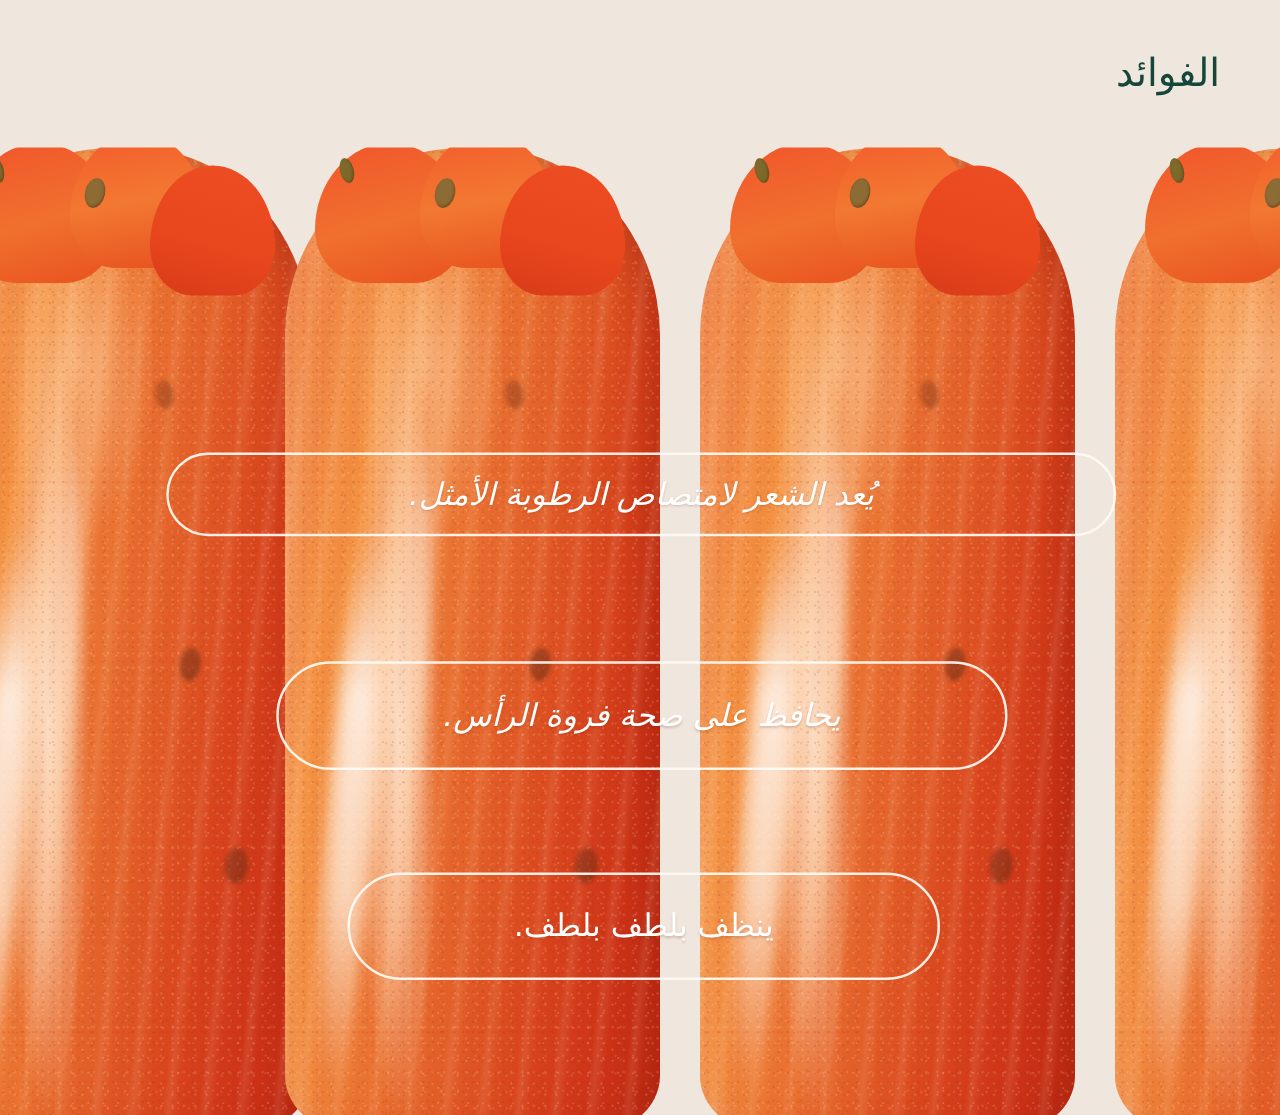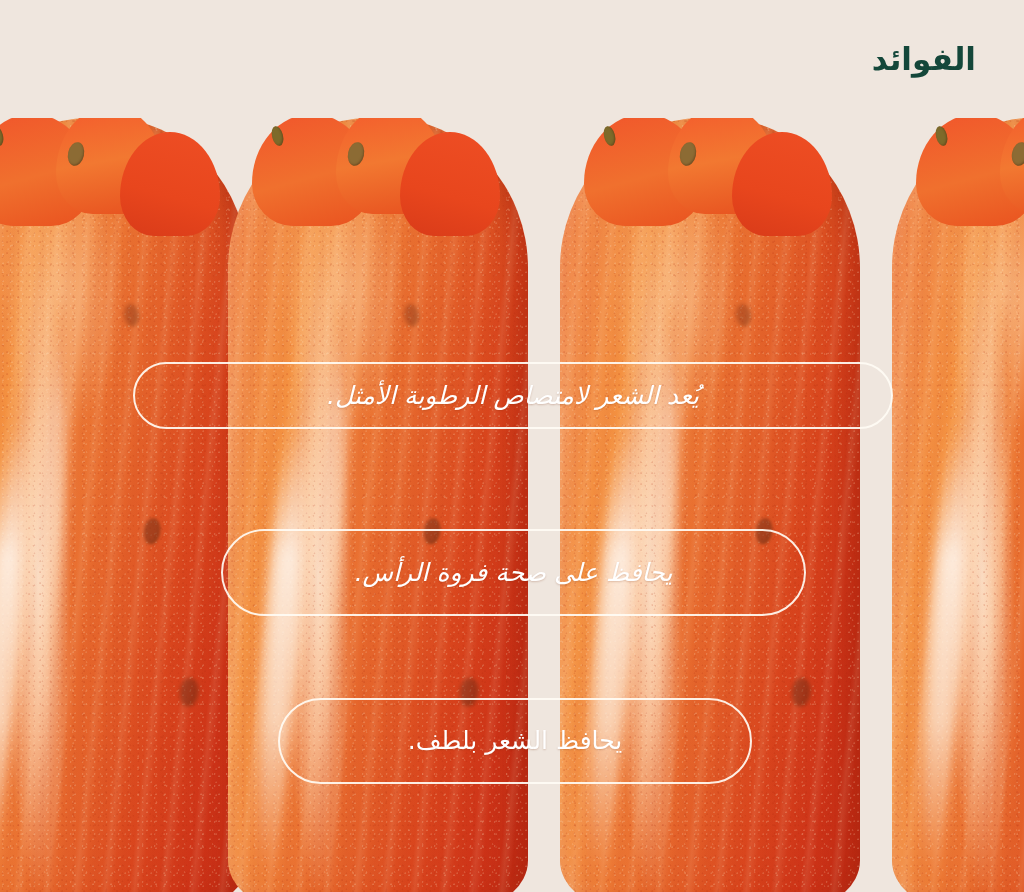--- a/index.html
+++ b/index.html
@@ -27,21 +27,21 @@
     width: 1024px;
     height: 120px;
     z-index: 40;
     pointer-events: none;
   }
   .header-title {
     position: absolute;
     top: 44px;
     right: 48px;
     font-size: 31px;
-    font-weight: 700;
+    font-weight: 400;
     color: #14473A;
     letter-spacing: 0px;
     line-height: 1;
     direction: rtl;
     white-space: nowrap;
   }
 
   
   .photo-band {
     position: absolute;
@@ -254,16 +254,16 @@
 
   <div class="pill" id="pill-1">
     <span class="pill-label">يُعد الشعر لامتصاص الرطوبة الأمثل.</span>
   </div>
 
   <div class="pill" id="pill-2">
     <span class="pill-label">يحافظ على صحة فروة الرأس.</span>
   </div>
 
   <div class="pill" id="pill-3">
-    <span class="pill-label">يحافظ الشعر بلطف.</span>
+    <span class="pill-label">ينظف بلطف بلطف.</span>
   </div>
 
 </div>
 
 </body></html>

